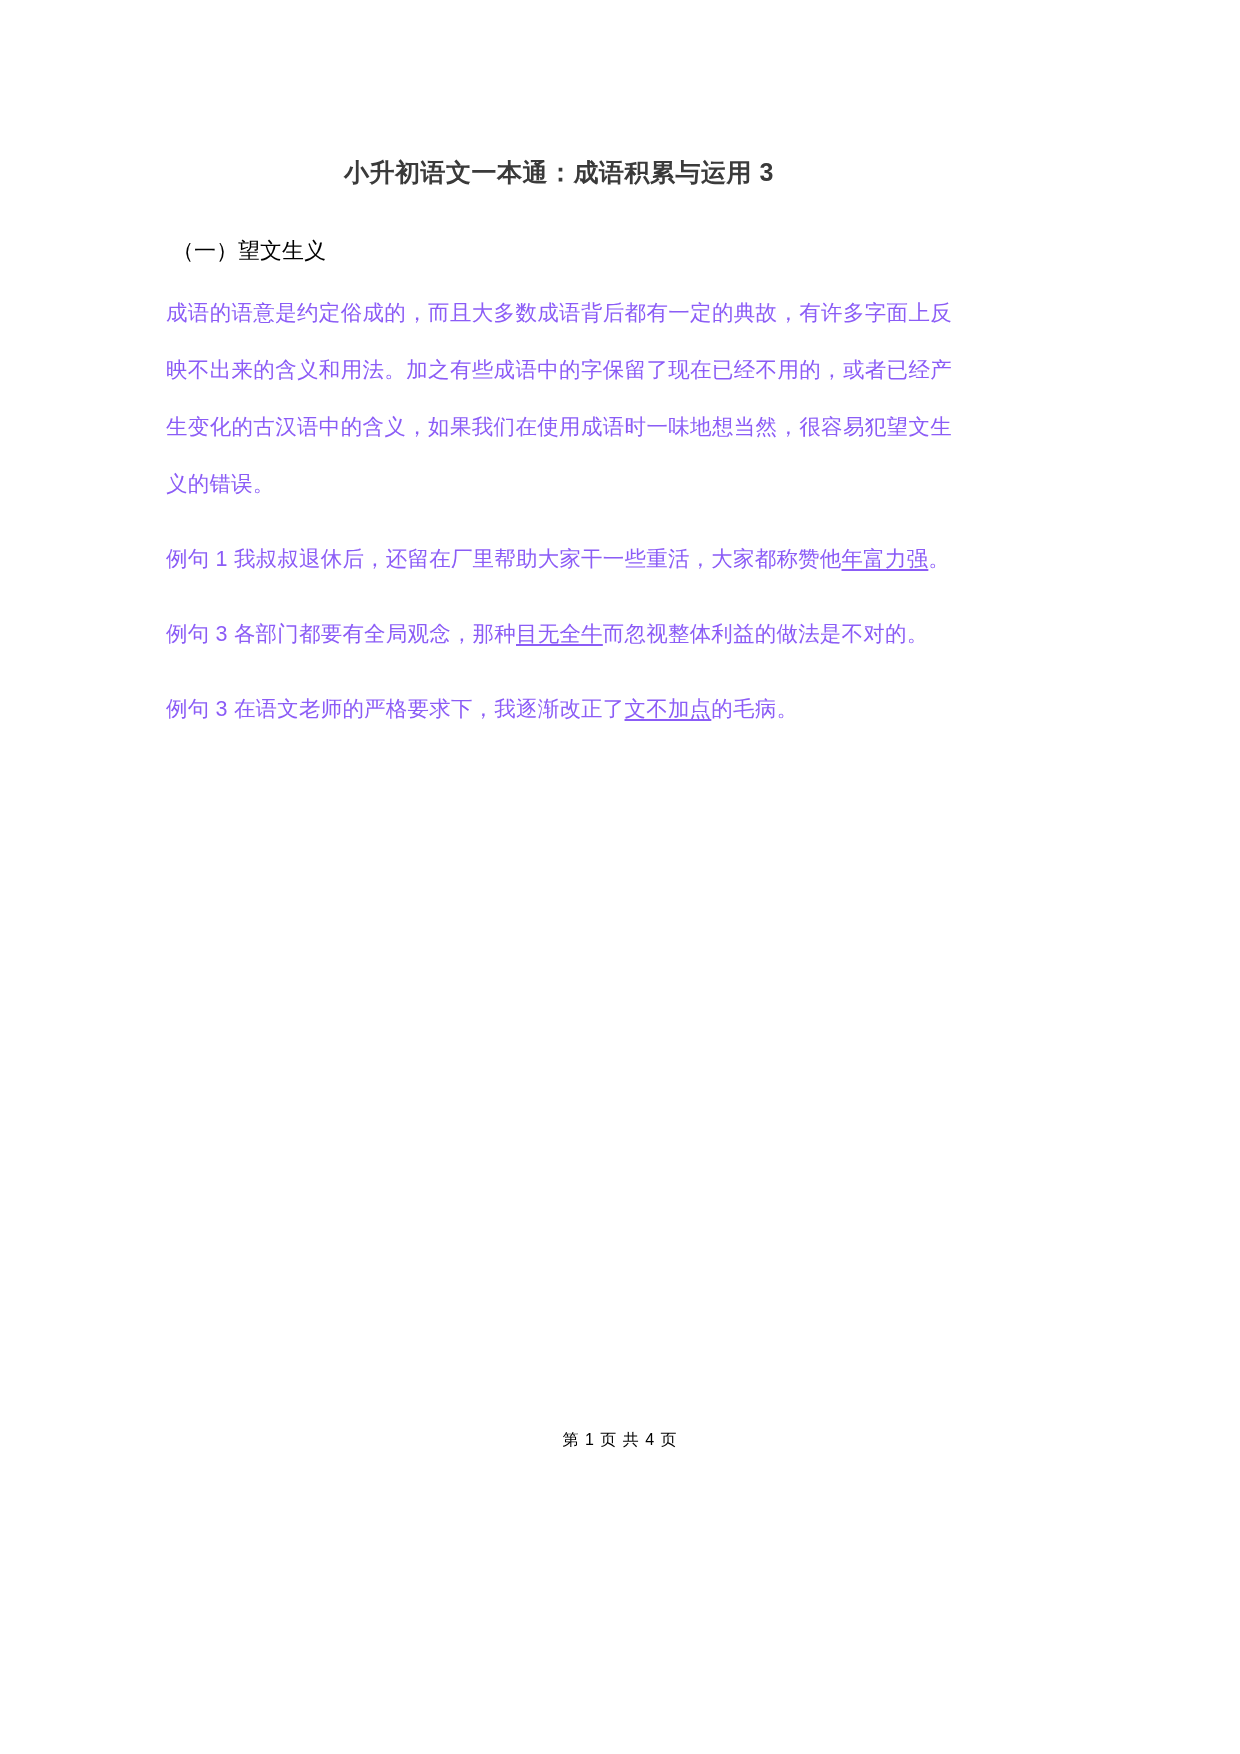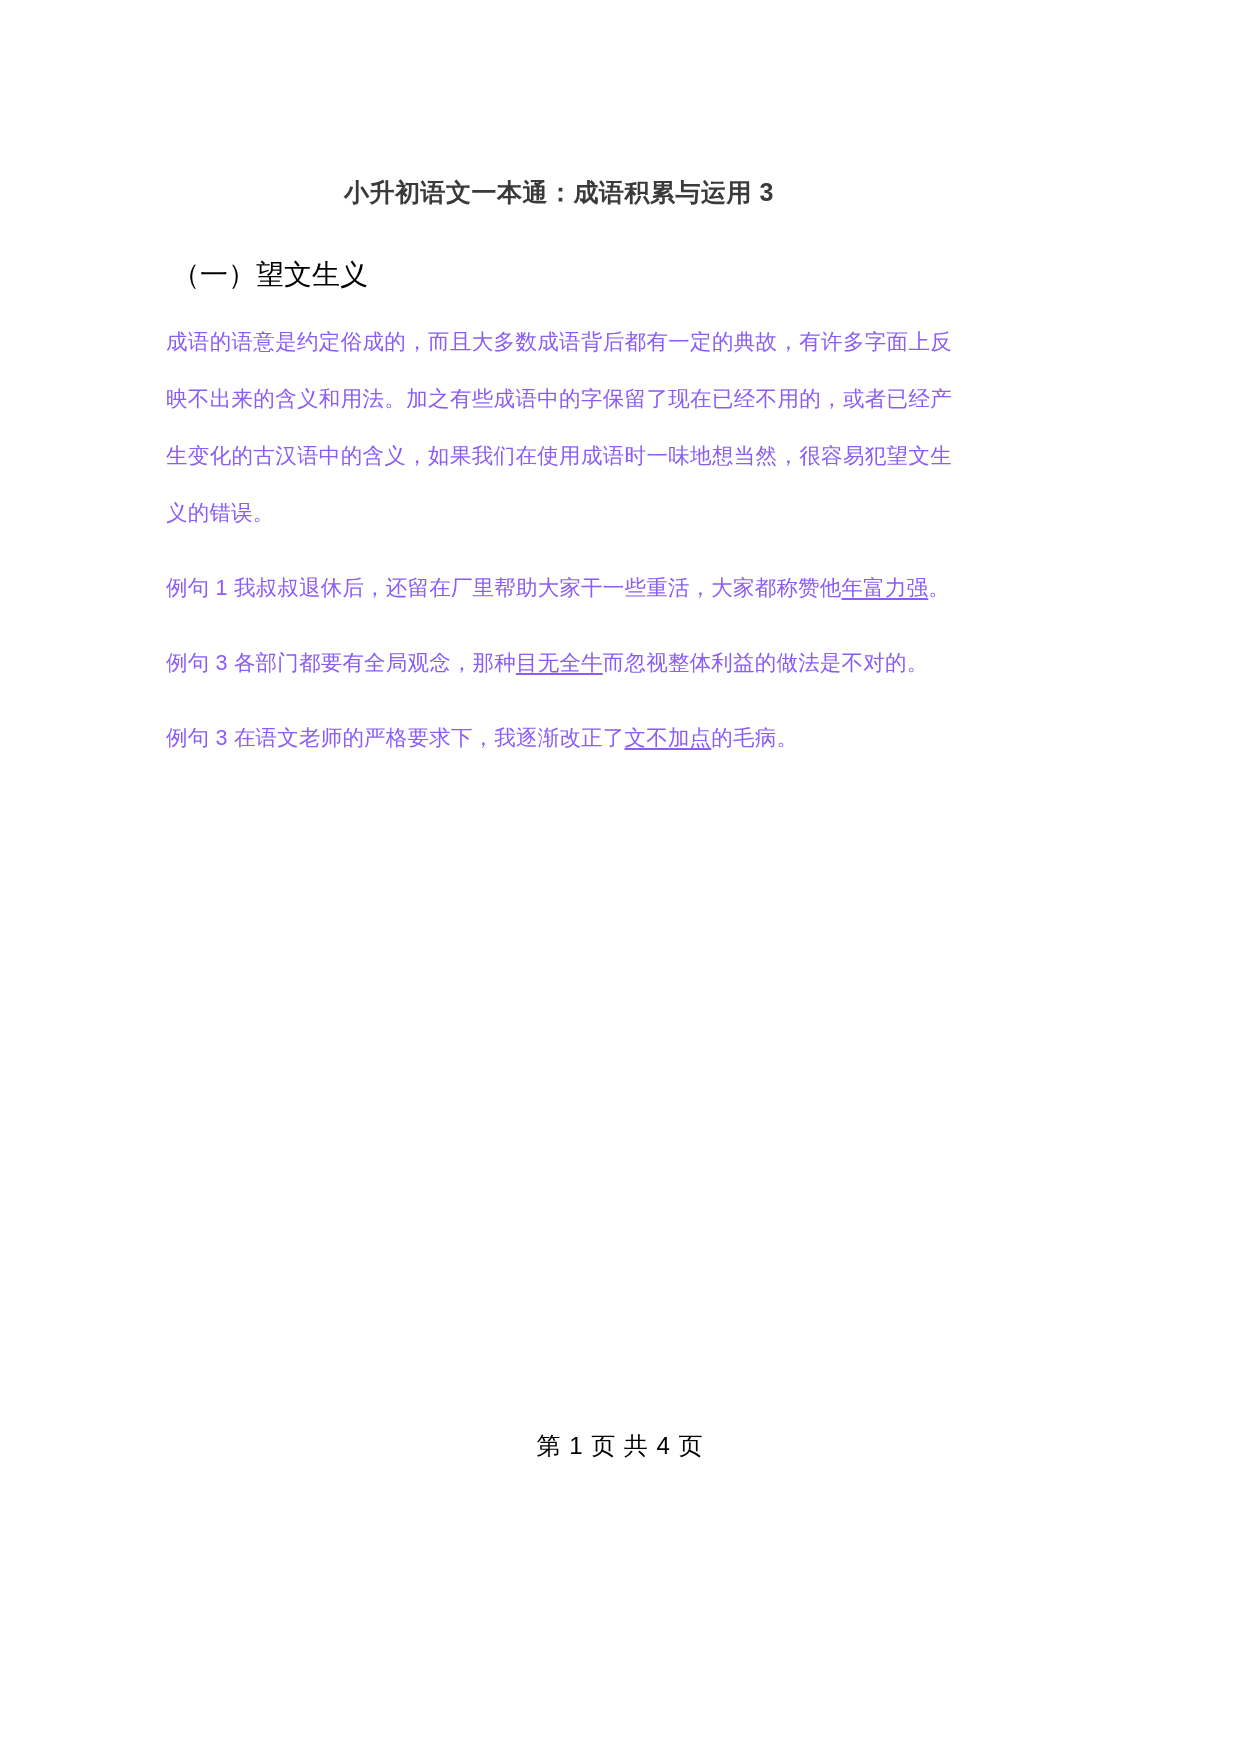--- a/index.html
+++ b/index.html
@@ -17,21 +17,20 @@
     height: 1754px;
     background: #ffffff;
     box-sizing: border-box;
     overflow: hidden;
   }
   .content {
     position: absolute;
     left: 166px;
     top: 0;
     width: 786px;
-    margin-top: 20px;
   }
   .doc-title {
     text-align: center;
     font-size: 25px;
     font-weight: bold;
     color: #3a3a3a;
     letter-spacing: 0.5px;
     margin: 0;
     padding-top: 155px;
     line-height: 1.4;
@@ -39,21 +38,21 @@
   .section-heading {
     font-size: 23px;
     font-weight: bold;
     color: #1a1a1a;
     margin: 0;
     padding-top: 48px;
     letter-spacing: 0.5px;
     line-height: 1.5;
   }
   .subsection-heading {
-    font-size: 28px;
+    font-size: 22px;
     font-weight: normal;
     color: #000000;
     margin: 0;
     padding-top: 44px;
     line-height: 1.5;
     padding-left: 6px;
   }
   p.body-text {
     font-size: 21.5px;
     line-height: 57px;
@@ -67,21 +66,21 @@
   .u {
     text-decoration: underline;
     text-underline-offset: 3px;
   }
   .footer {
     position: absolute;
     left: 0;
     right: 0;
     top: 1430px;
     text-align: center;
-    font-size: 24px;
+    font-size: 16px;
     color: #000000;
     letter-spacing: 1px;
   }
 </style>
 </head>
 <body>
 
 <div class="page">
   <div class="content">
 

